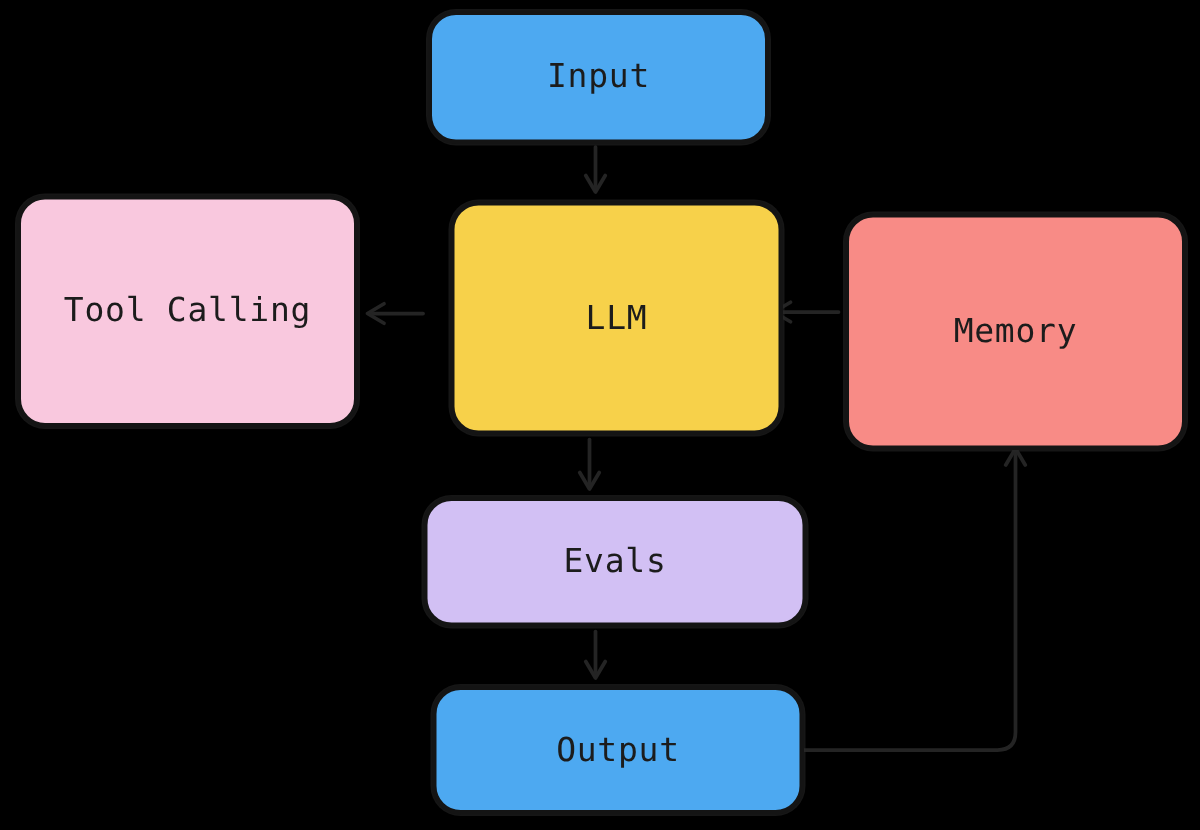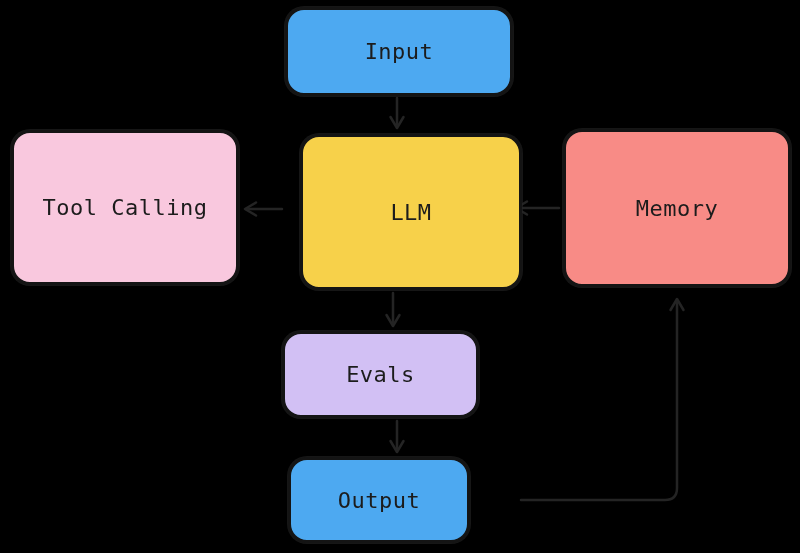--- a/index.html
+++ b/index.html
@@ -26,23 +26,23 @@
     align-items: center;
     justify-content: center;
     font-size: 22px;
     color: #1c1c1c;
     letter-spacing: 0.5px;
     box-shadow: 0 0 0 1px rgba(40,40,40,0.55);
   }
   .node-input        { left: 285px; top: 7px;   width: 228px; height: 89px; }
   .node-llm          { left: 288px; top: 134px; width: 222px; height: 156px; margin-left: 12px; }
   .node-tool-calling { left: 11px;  top: 130px; width: 228px; height: 155px; }
-  .node-memory       { left: 563px; top: 129px; width: 228px; height: 158px; }
-  .node-evals        { left: 282px; top: 331px; width: 197px; height: 87px; }
-  .node-output       { left: 288px; top: 457px; width: 182px; height: 86px; }
+  .node-memory       { left: 563px; top: 142px; width: 228px; height: 158px; }
+  .node-evals        { left: 282px; top: 331px; width: 256px; height: 87px; }
+  .node-output       { left: 288px; top: 457px; width: 248px; height: 86px; }
 </style>
 </head>
 <body>
 
 <div id="canvas">
 
   <svg id="edge-layer" viewBox="0 0 800 553" xmlns="http://www.w3.org/2000/svg">
     <defs>
       <marker id="arrowhead" markerUnits="userSpaceOnUse" markerWidth="28" markerHeight="22" viewBox="-14 -11 28 22" refX="-1" refY="0" orient="auto">
         <path d="M -11 -6.5 L 0 0 L -11 6.5" fill="none" stroke="#242424" stroke-width="2.5" stroke-linecap="round" stroke-linejoin="round"></path>

